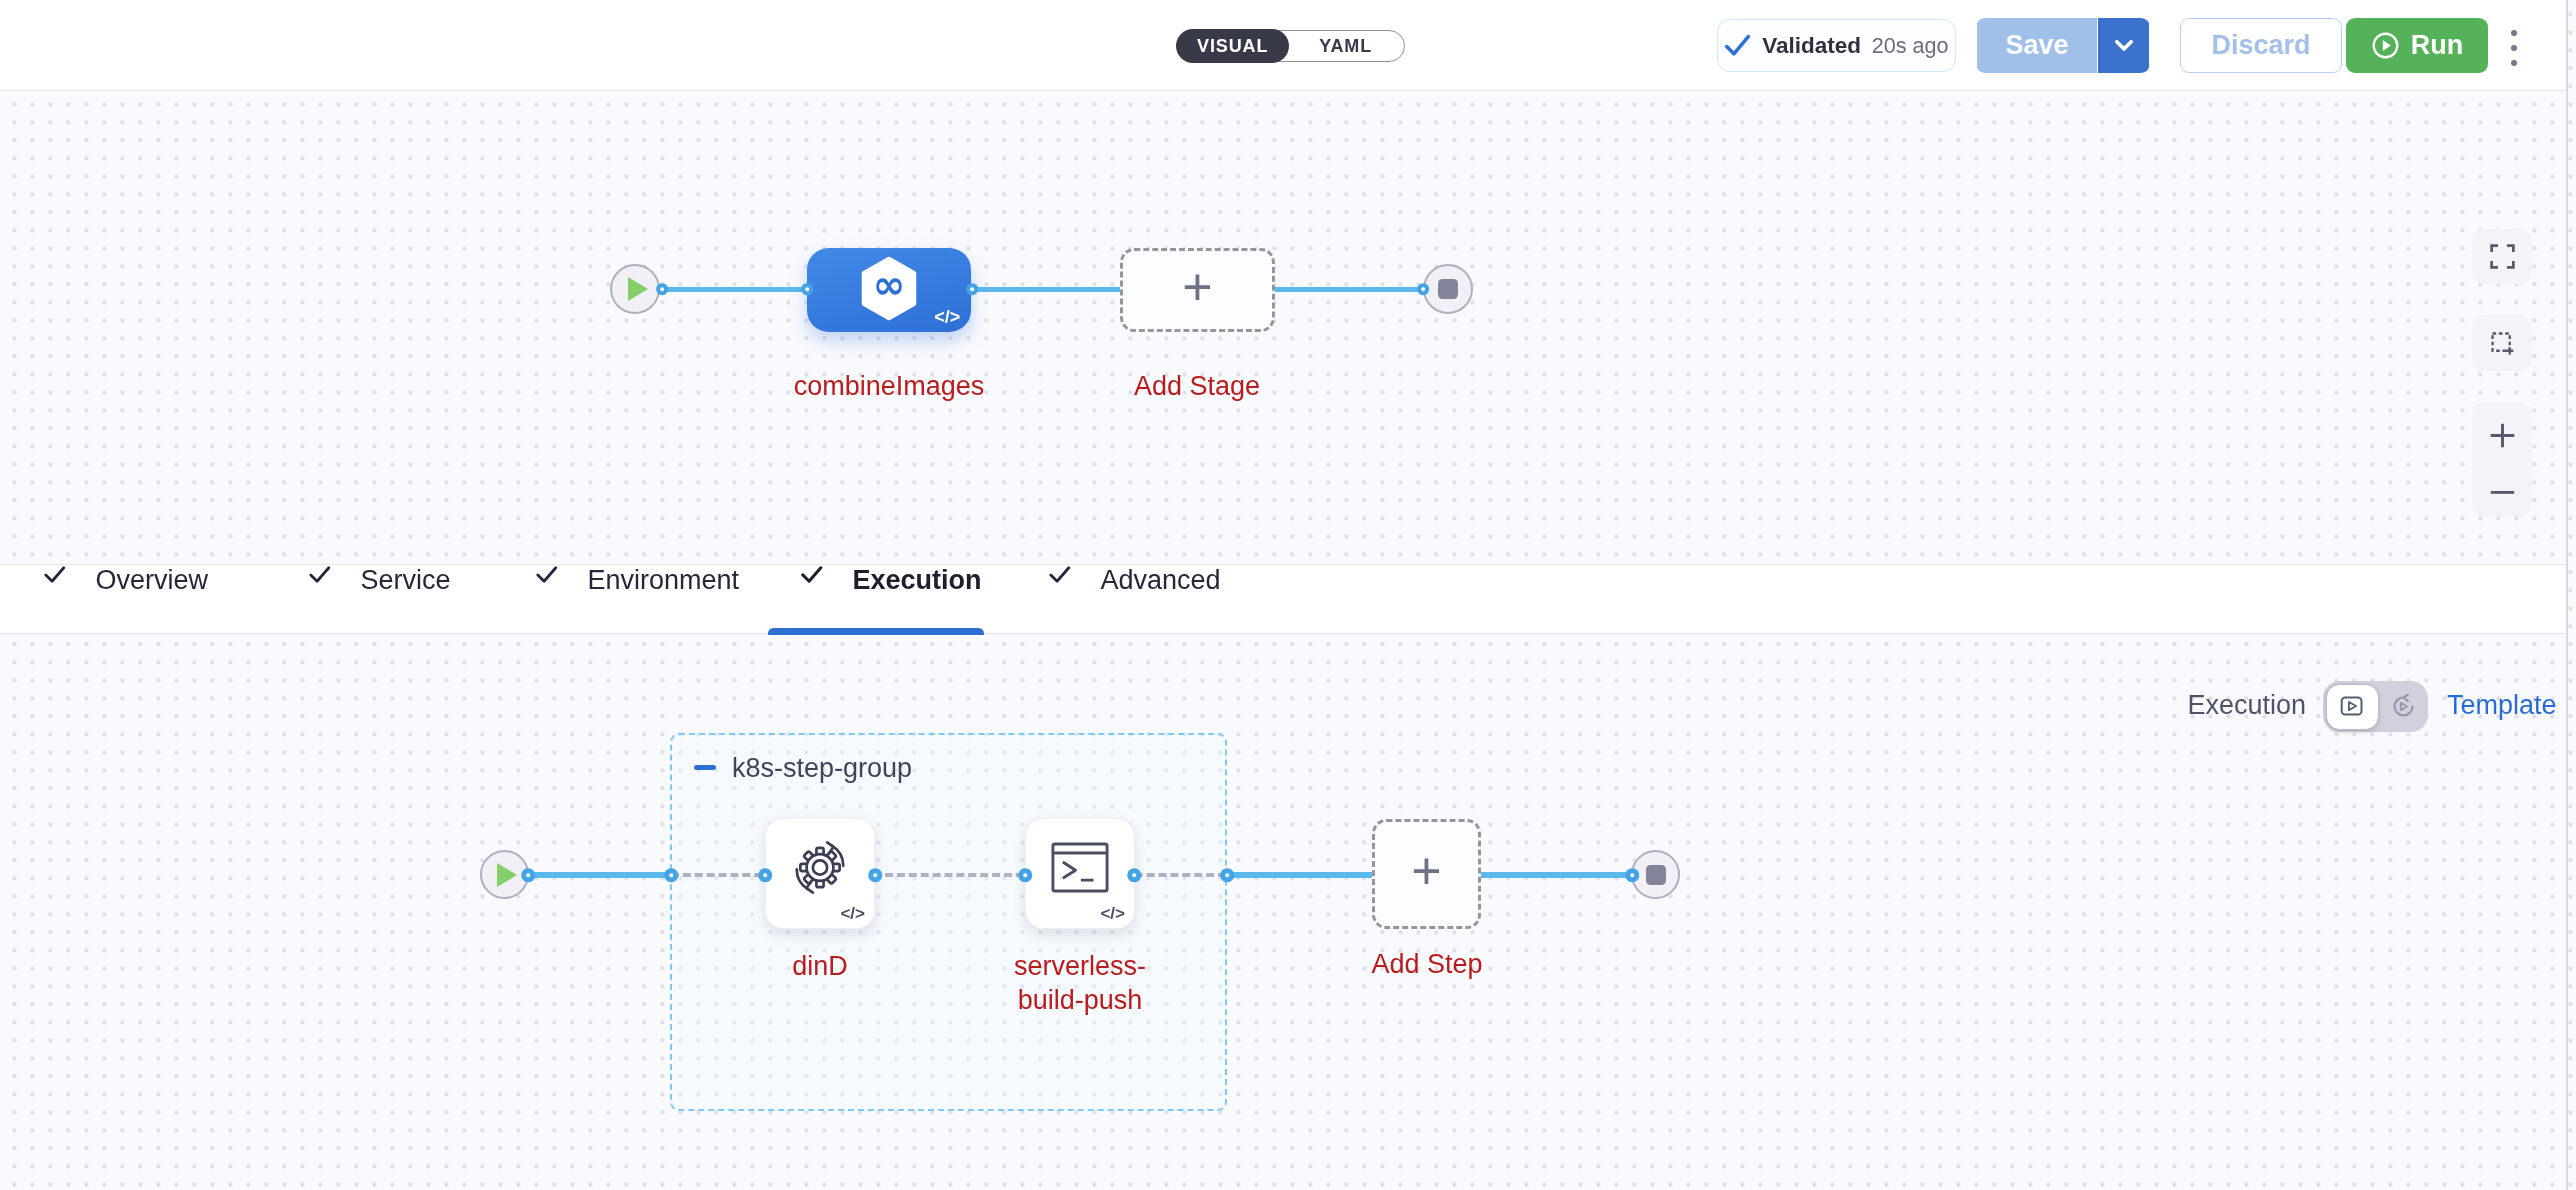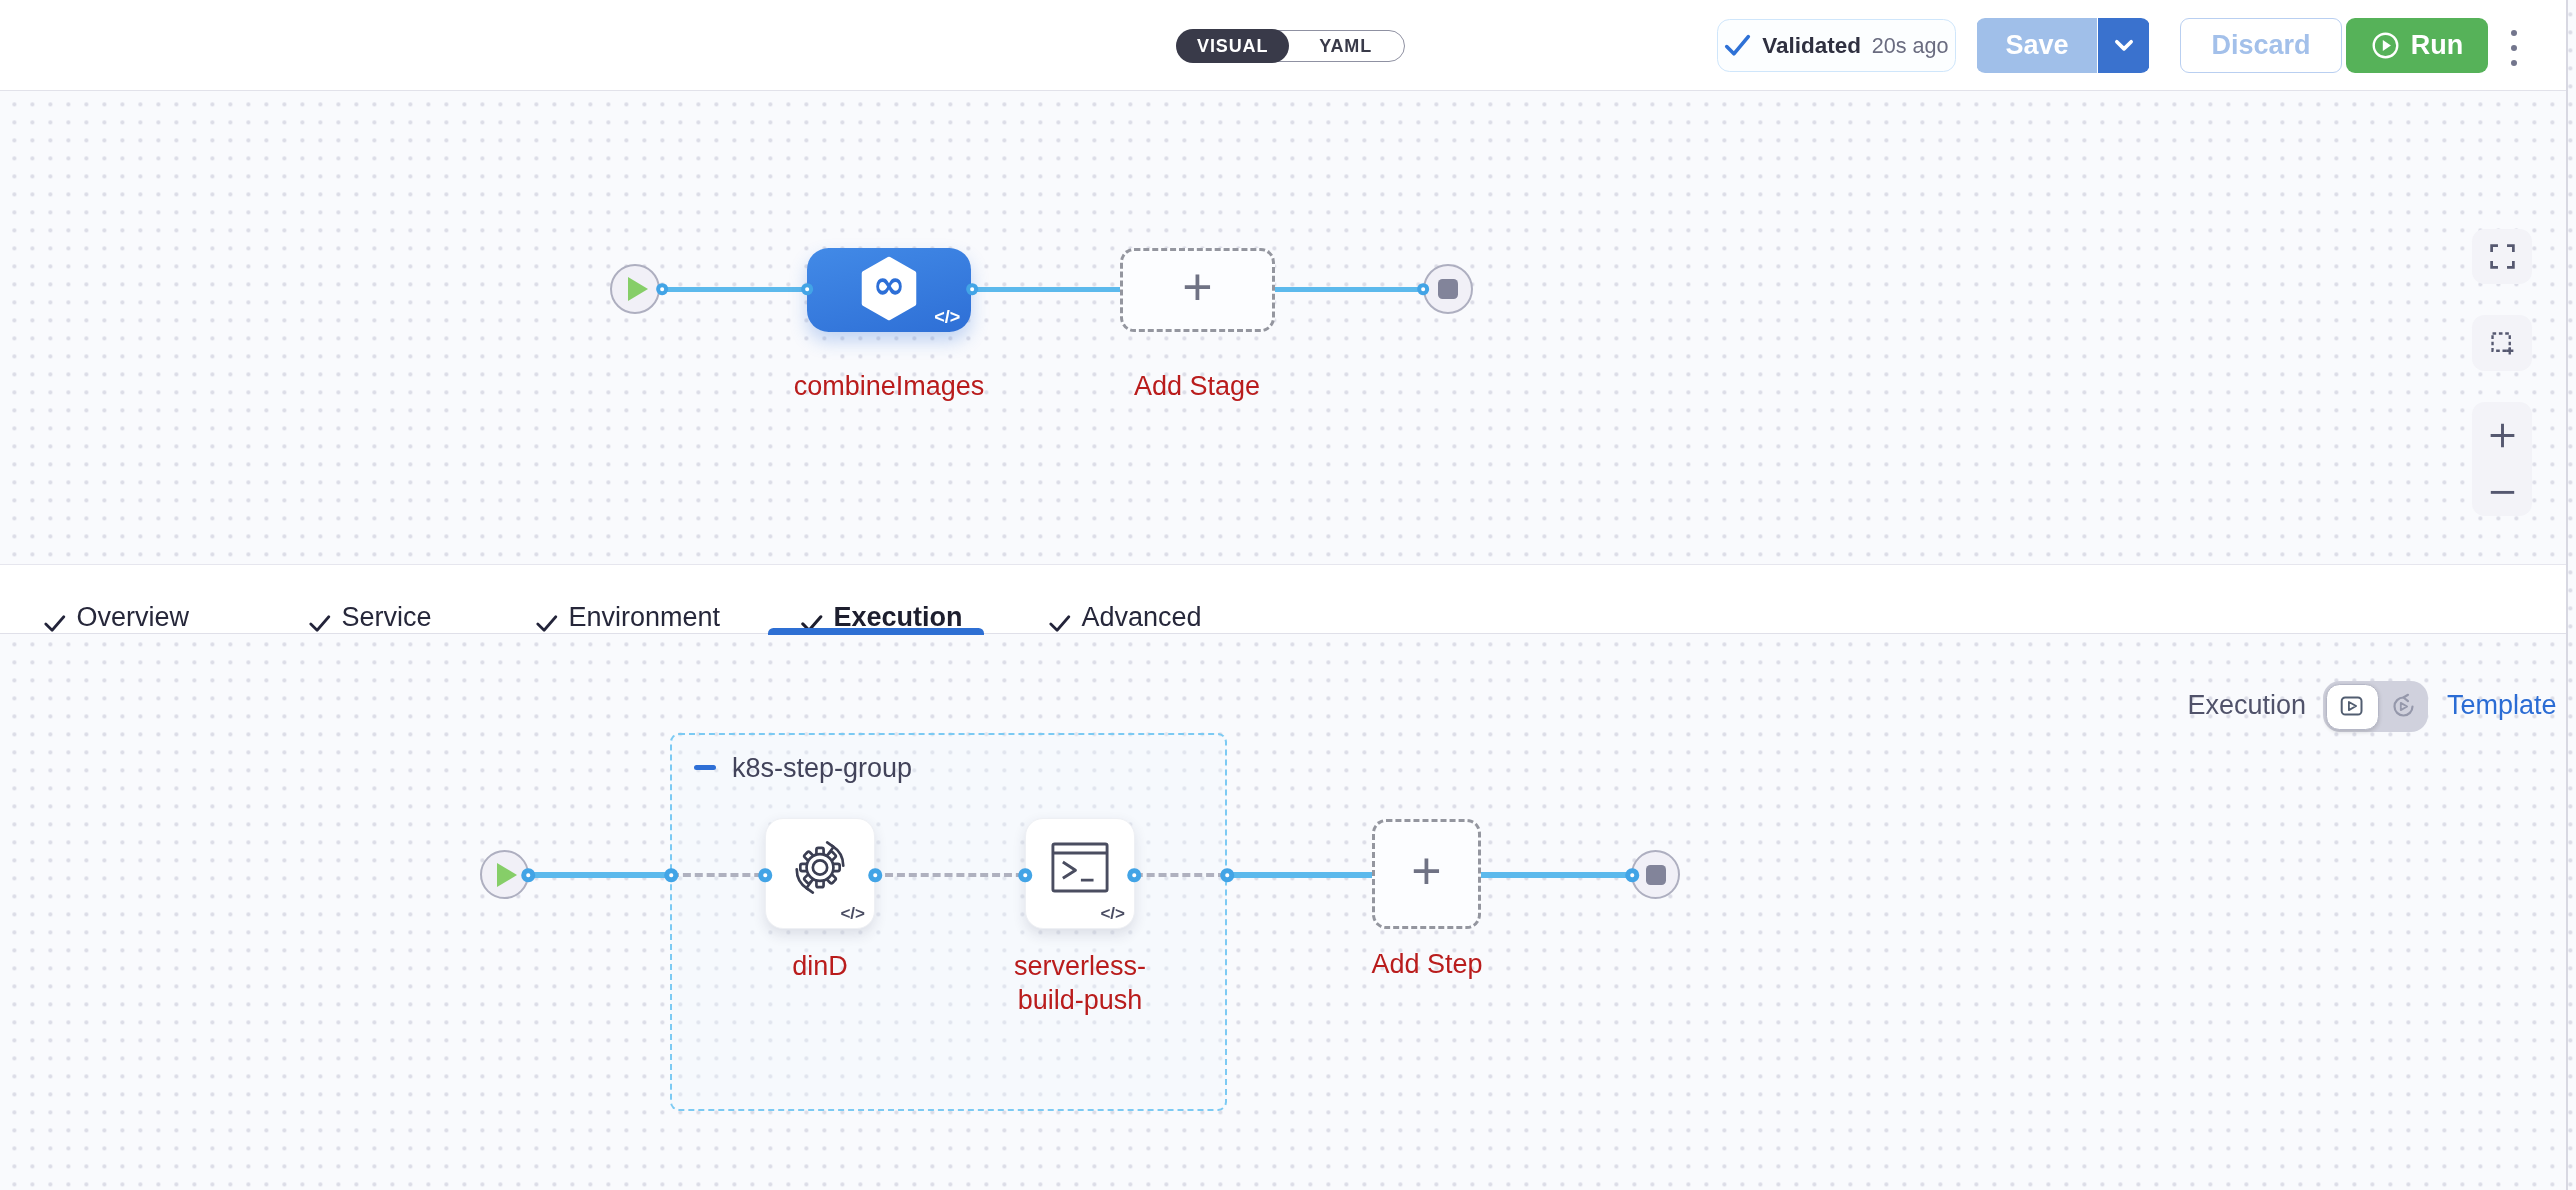--- a/index.html
+++ b/index.html
@@ -75,21 +75,21 @@
 
   .node-label { position:absolute; font-size:27px; color:#b91c1c; text-align:center; z-index:5; line-height:34px; }
 
   .canvas-btn { position:absolute; left:2472px; width:60px; background:#f3f3f8;
                 border-radius:12.6px; display:flex; flex-direction:column;
                 align-items:center; justify-content:center; z-index:5; }
 
   
   .tabbar { position:absolute; left:0; top:564px; width:2566px; height:70px; background:#fff;
             border-top:0.9px solid #e6e6ee; border-bottom:0.9px solid #e0e0e9; z-index:30; }
-  .tab { position:absolute; top:0; height:68px; display:flex; align-items:flex-end; gap:10px;
+  .tab { position:absolute; top:0; height:68px; display:flex; align-items:flex-start; gap:29px;
          font-size:27px; color:#26273a; }
   .tab.active { font-weight:bold; color:#1d1e2e; }
   .tab-underline { position:absolute; left:768px; top:63px; width:216px; height:7.2px;
                    background:#2e6fd3; border-radius:5.4px 5.4px 0 0; }
   .save-template-btn { position:absolute; left:2253px; top:11.7px; width:289px; height:46px;
                        border:1.8px solid #2b6cd4; border-radius:9px; background:#fff;
                        color:#2b6cd4; font-size:25px; font-weight:bold;
                        display:flex; align-items:center; justify-content:center; gap:12.6px; }
 
   

